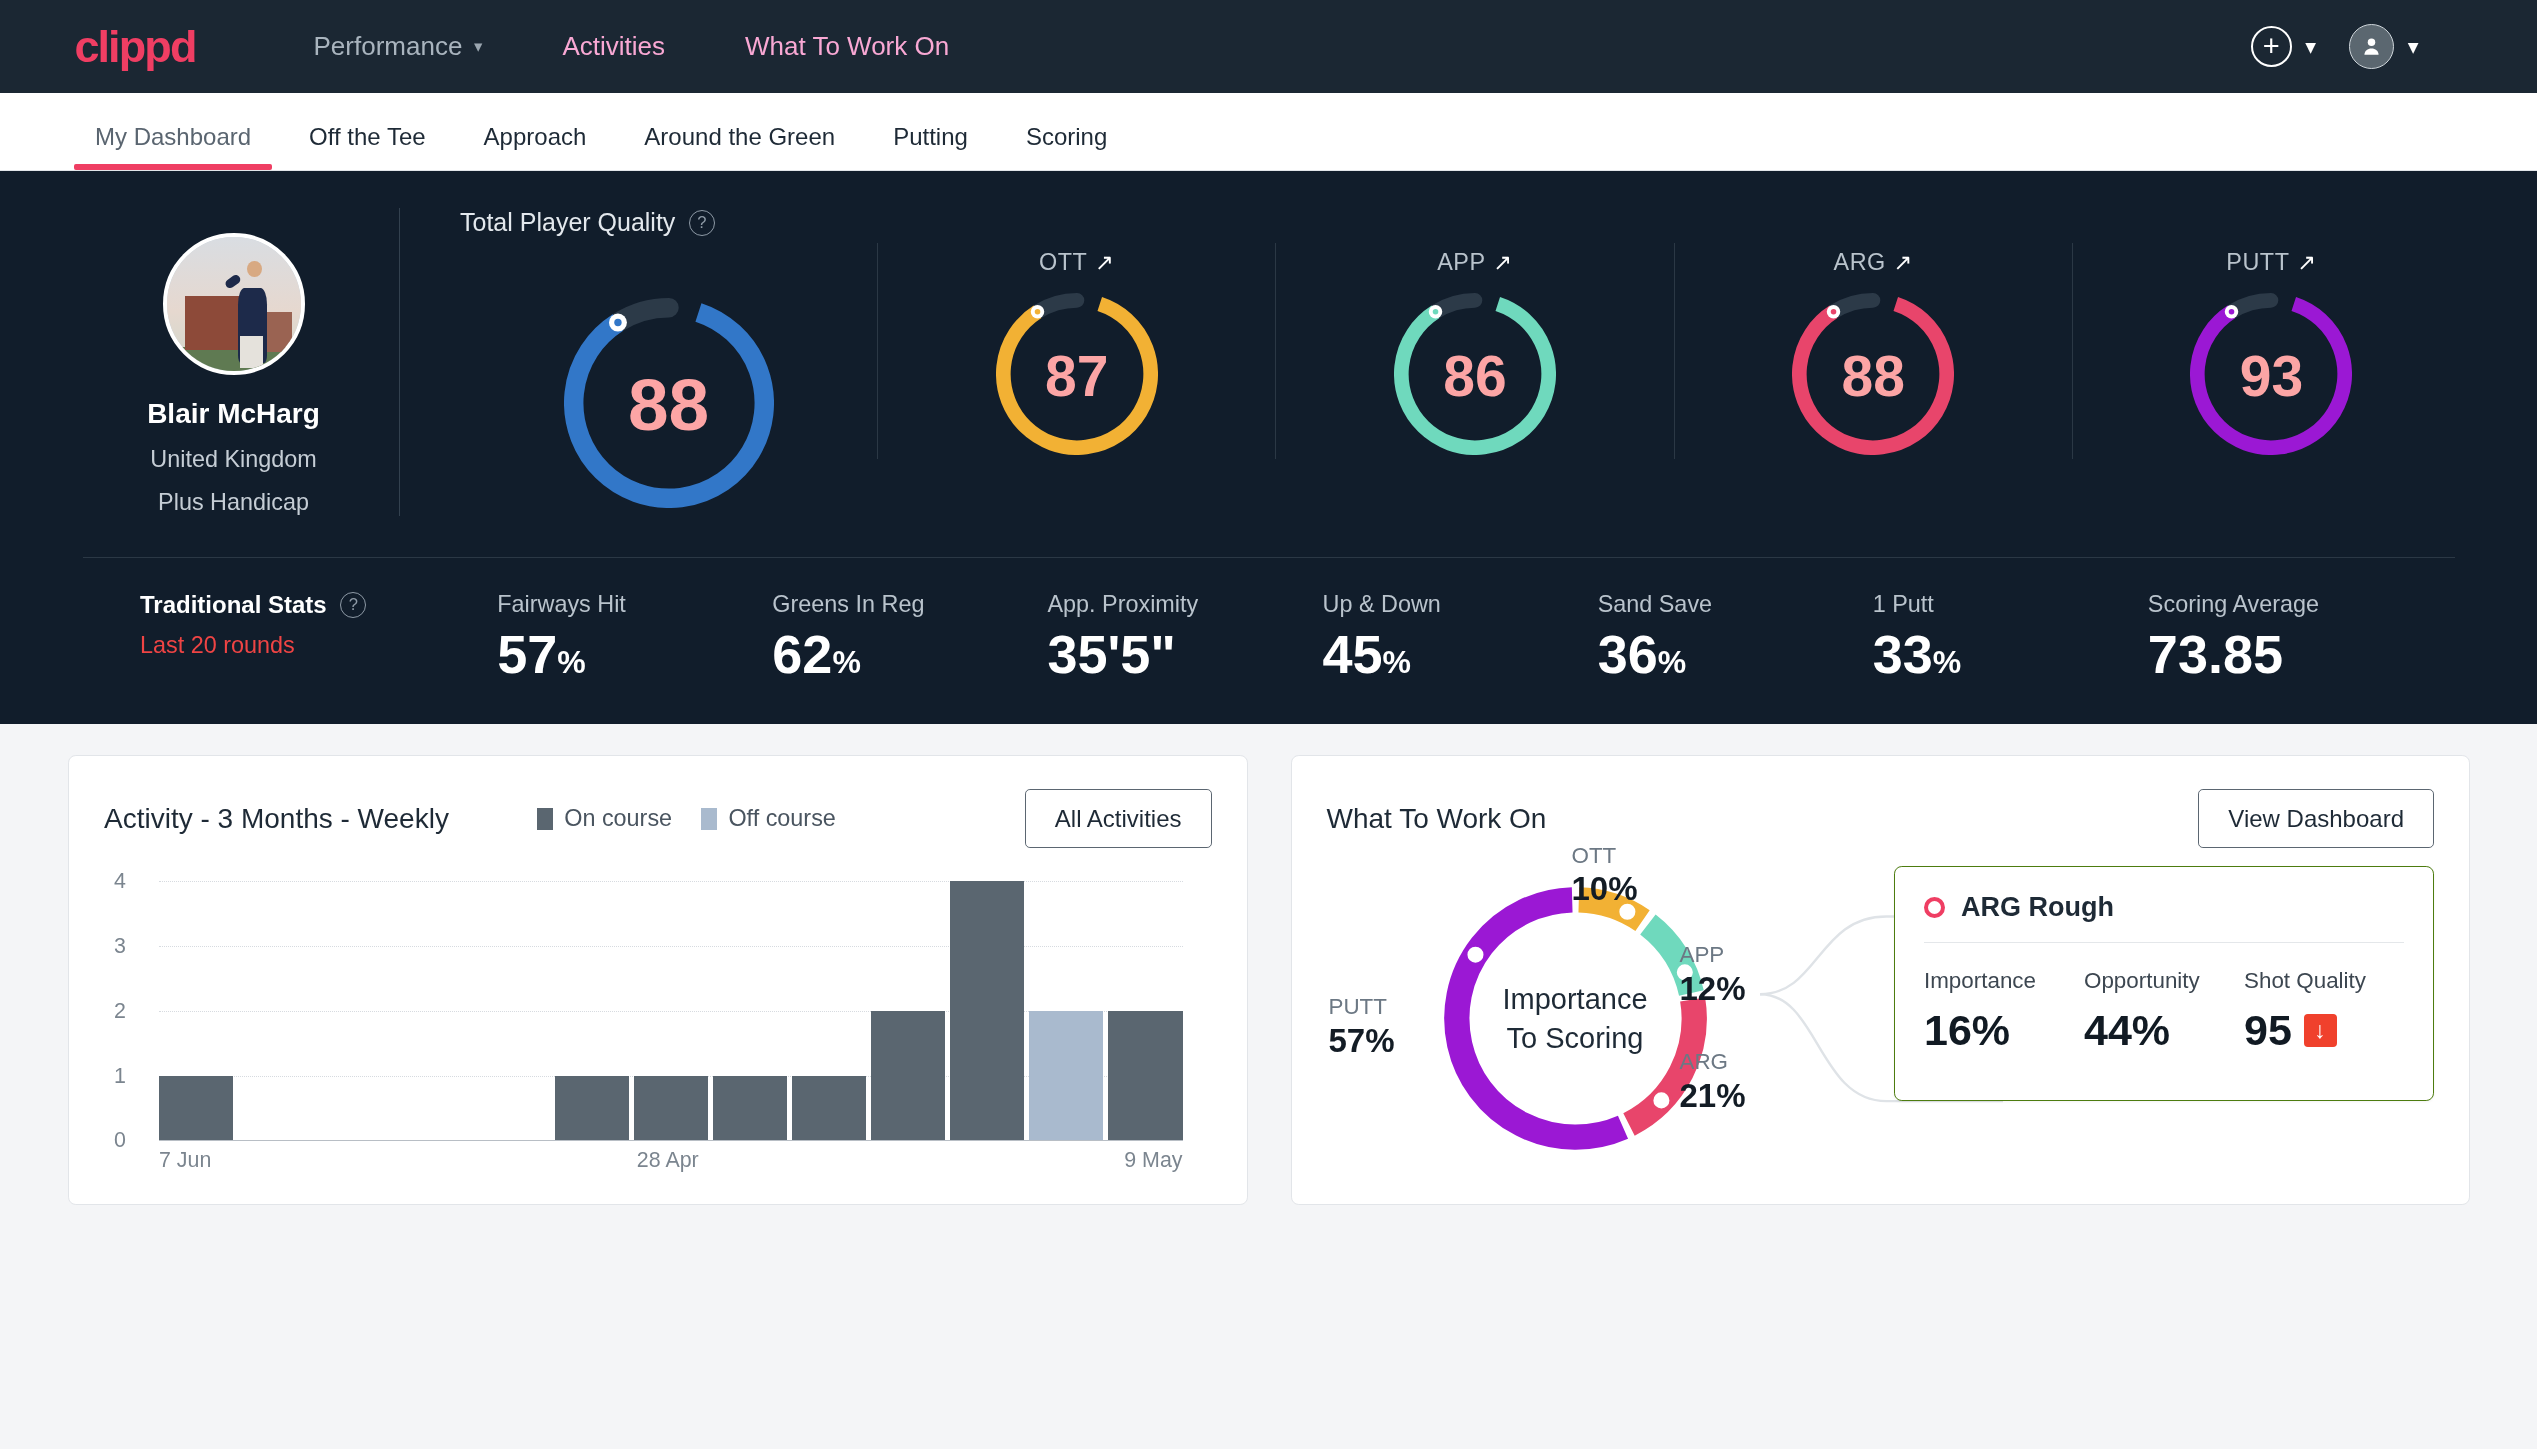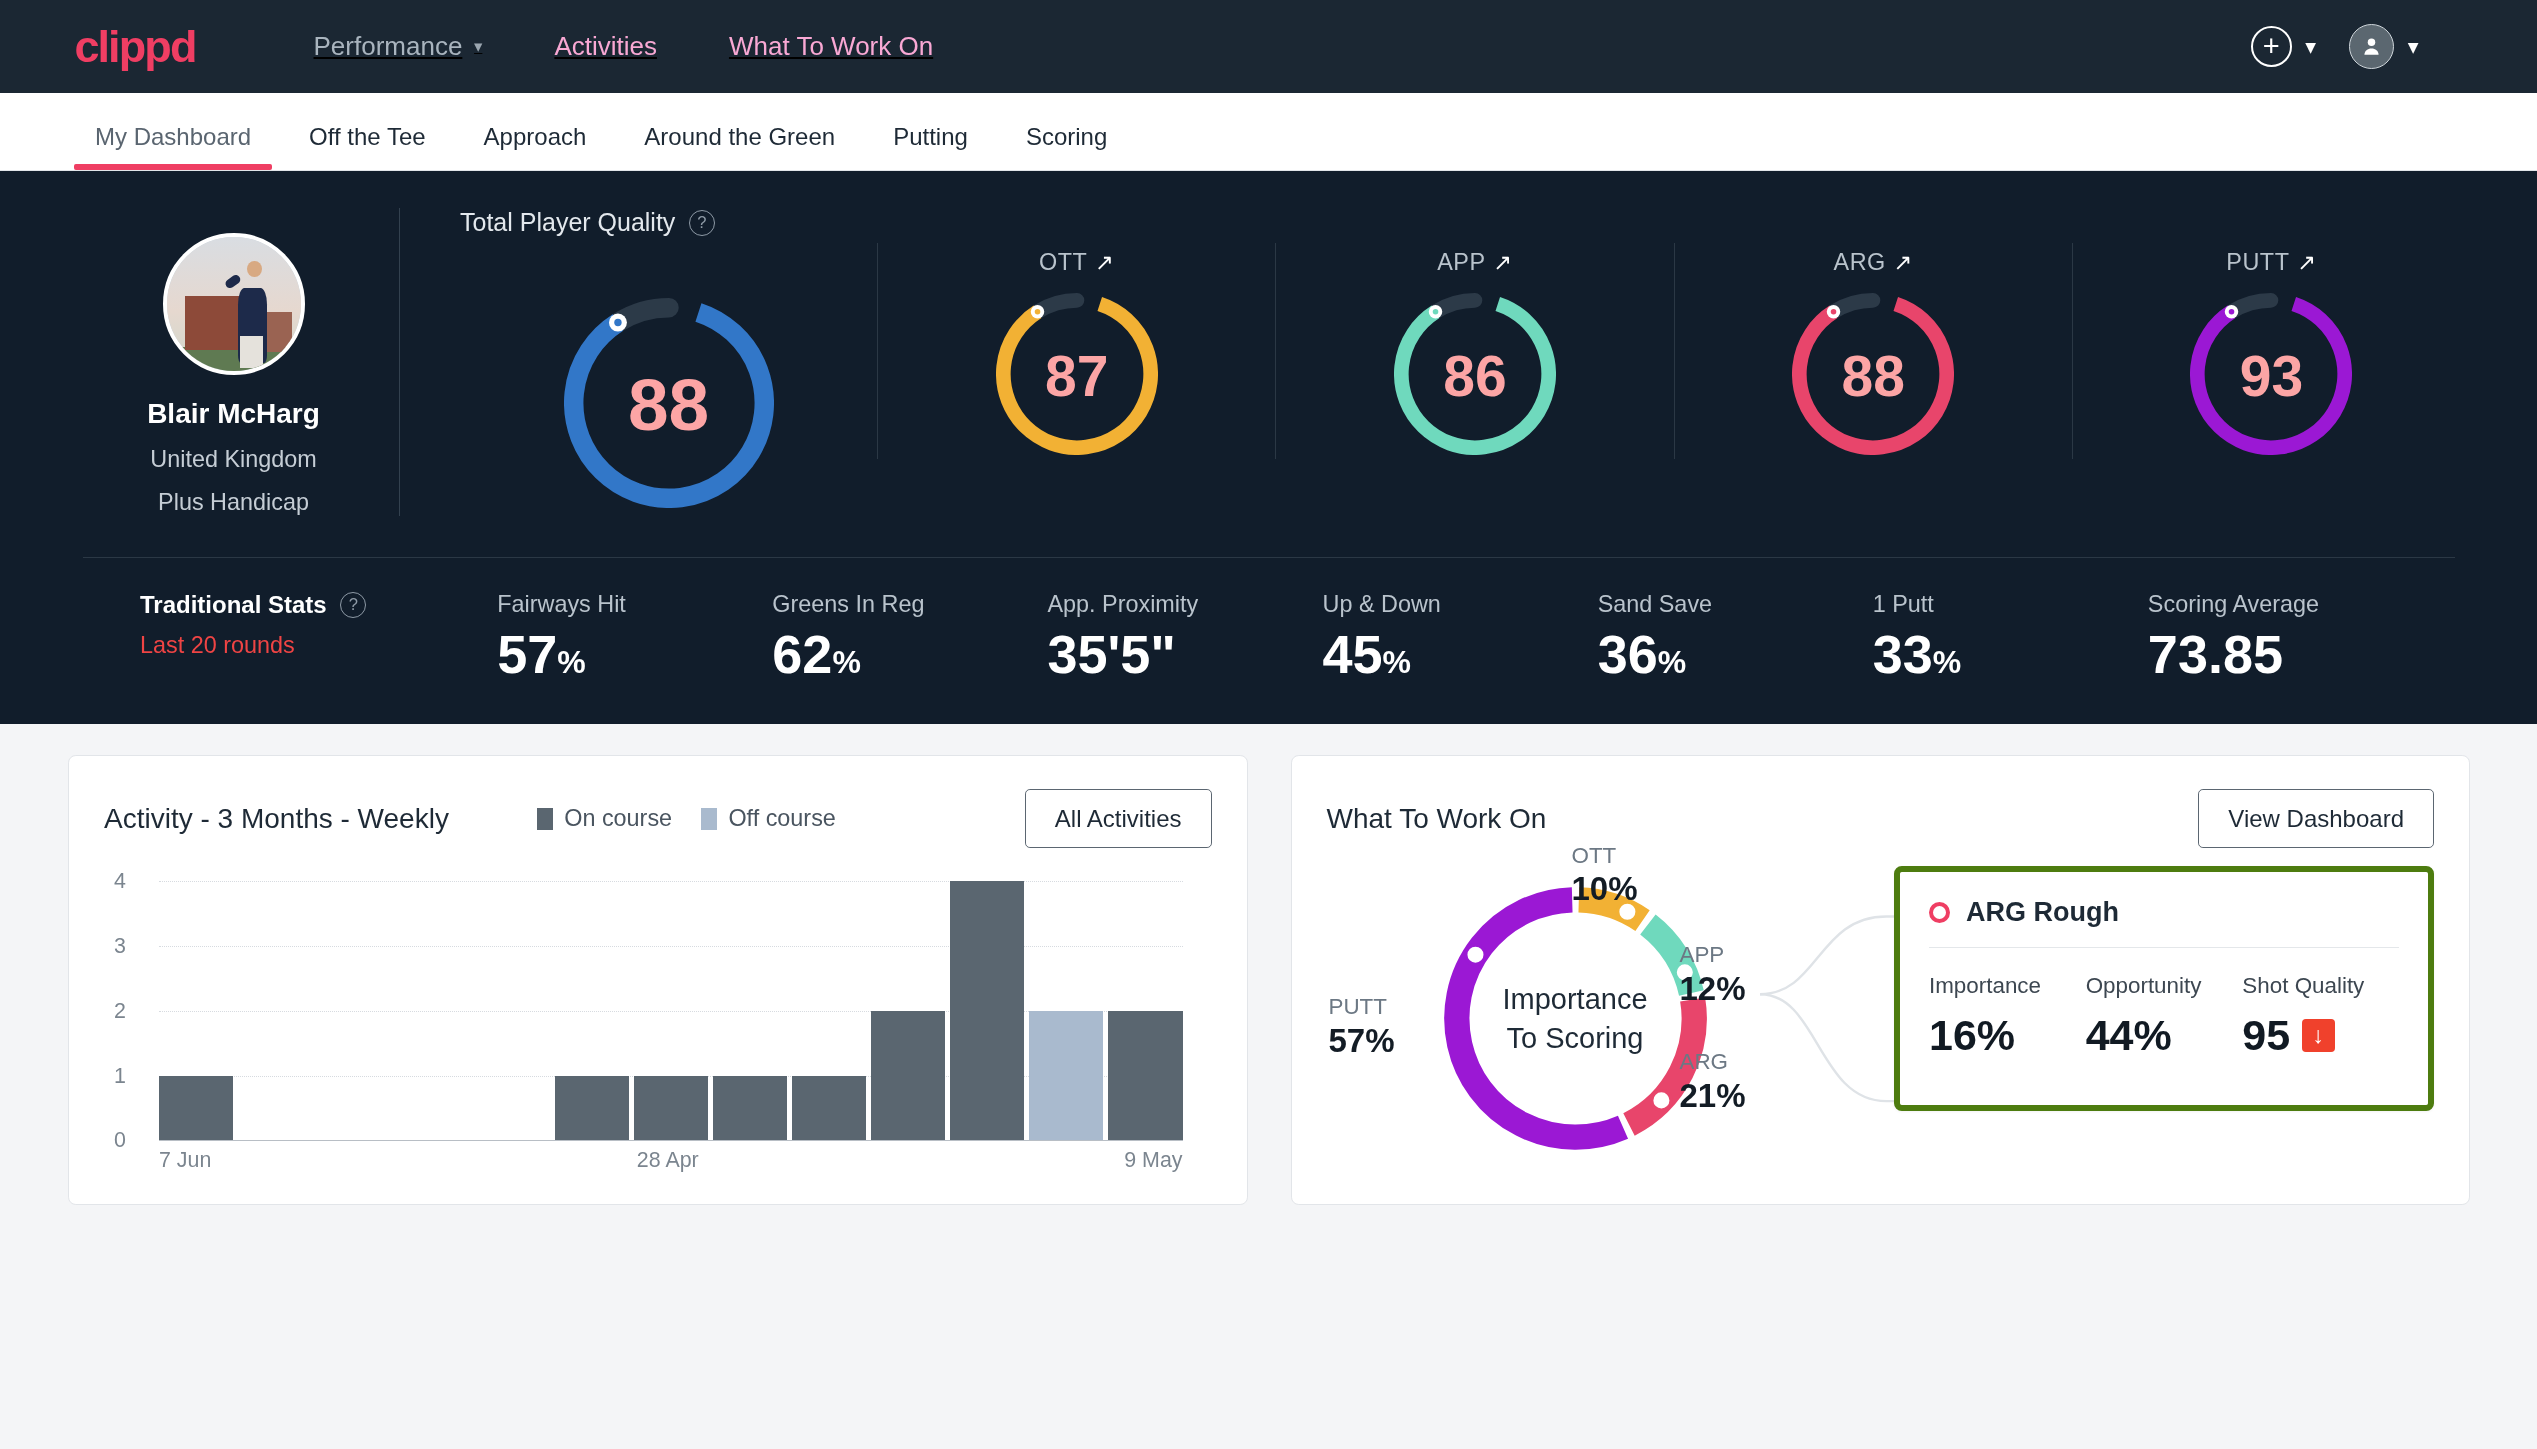--- a/index.html
+++ b/index.html
@@ -12,21 +12,21 @@
 
   
   .topnav {
     height: 93px; background: #1b2733;
     display: flex; align-items: center; padding: 0 53px;
   }
   .logo {
     font-size: 45px; font-weight: bold; color: #ef3e63;
     letter-spacing: -1.9px; margin-right: 86px; margin-left: 21.4px;
   }
-  .navlinks { display: flex; align-items: flex-end; gap: 8px; text-decoration: underline; }
+  .navlinks { display: flex; align-items: flex-end; gap: 16px; }
   .navlink {
     color: #f9a8d4; font-size: 26px; padding: 0 32px; cursor: pointer;
     display: flex; align-items: center; gap: 11.7px; white-space: nowrap;
   }
   .navlink.dim { color: #a9b4be; }
   .caret { font-size: 16.6px; opacity: .9; }
   .topright { margin-left: auto; display: flex; align-items: center; gap: 13.6px; padding-right: 47px; }
   .circ-icon {
     width: 41px; height: 41px; border-radius: 50%; border: 2.9px solid #fff;
     color: #fff; display: flex; align-items: center; justify-content: center;
@@ -151,21 +151,21 @@
     text-align:center; font-size:29px; color:#1e2a36; line-height:1.35; width: 195px;
   }
   .dlab { position:absolute; text-align:left; }
   .dlab .k { font-size: 22.4px; color:#6c7884; }
   .dlab .v { font-size: 33px; color:#131c25; font-weight:bold; margin-top:1.9px; }
 
   .connector { position:absolute; left: 394px; top: 0; width: 243px; height: 321px; pointer-events:none;}
 
   .rough-card {
     position:absolute; right: 0px; top: 7.8px; width: 540px;
-    border:6px solid #4d7c0f; border-radius: 7.8px; background:#fff;
+    border:1px solid #4d7c0f; border-radius: 7.8px; background:#fff;
     padding: 25px 29px 45px 29px; box-shadow: 0 1px 2.9px rgba(0,0,0,.05);
   }
   .rough-head { display:flex; align-items:center; gap: 15.6px; padding-bottom: 19.5px; }
   .ringdot { width: 21.4px; height:21.4px; border-radius:50%; border: 4.9px solid #ef3e63; }
   .rough-title { font-size: 27px; color:#1e2a36; font-weight: bold; }
   .rough-rule { height:1px; background:#e4e7ea; margin: 0 0 25px 0; }
   .rough-stats { display:flex; }
   .rstat { flex:1; }
   .rstat .k { font-size: 22.4px; color:#3d4751; }
   .rstat .v { font-size: 43px; color:#111a23; font-weight:bold; margin-top: 11.7px; display:flex; align-items:center; gap:11.7px;}

